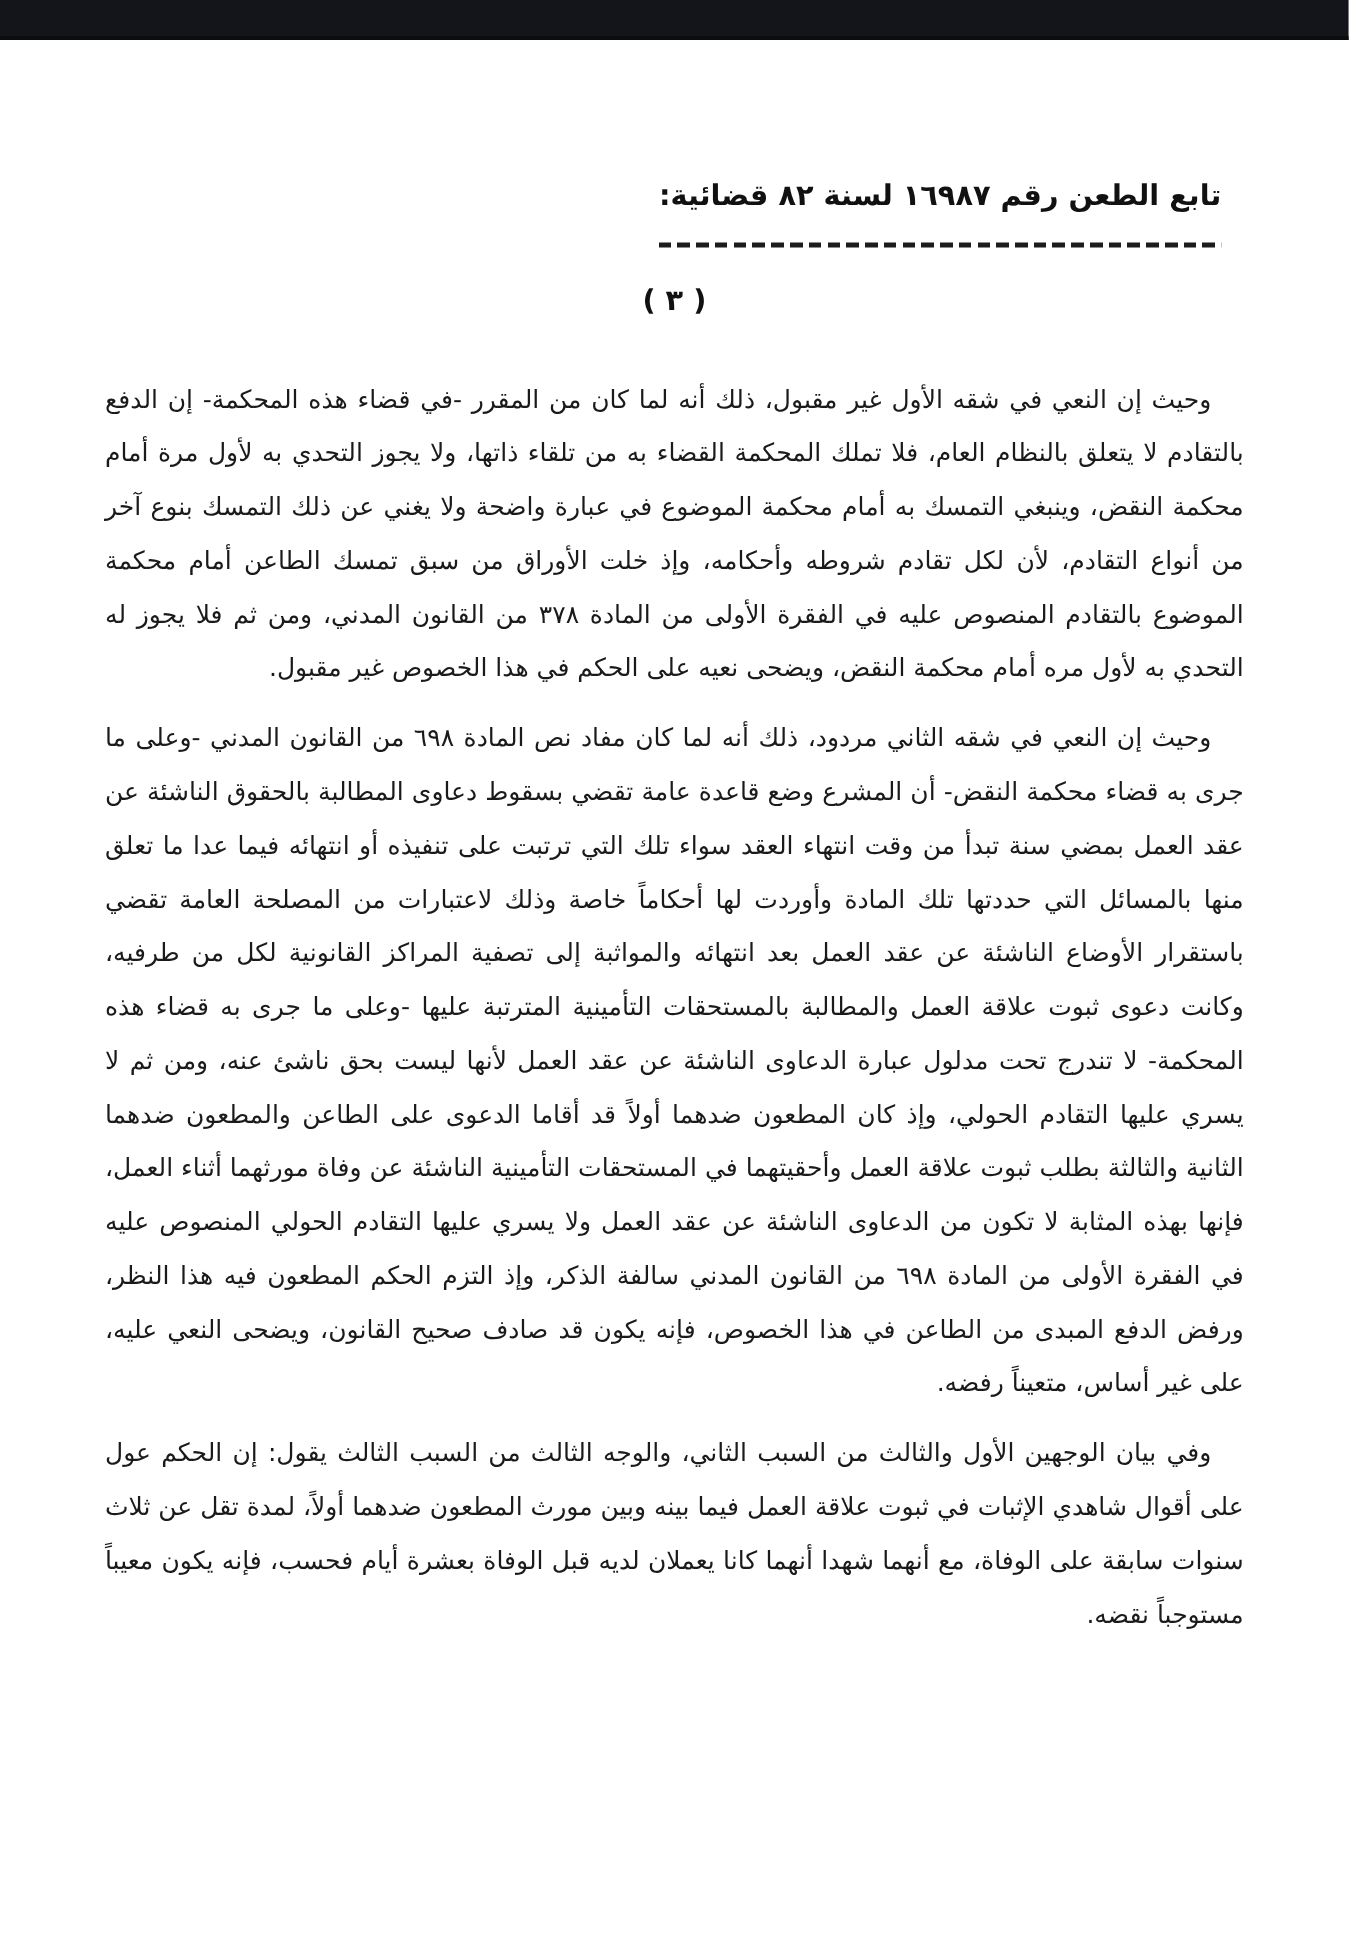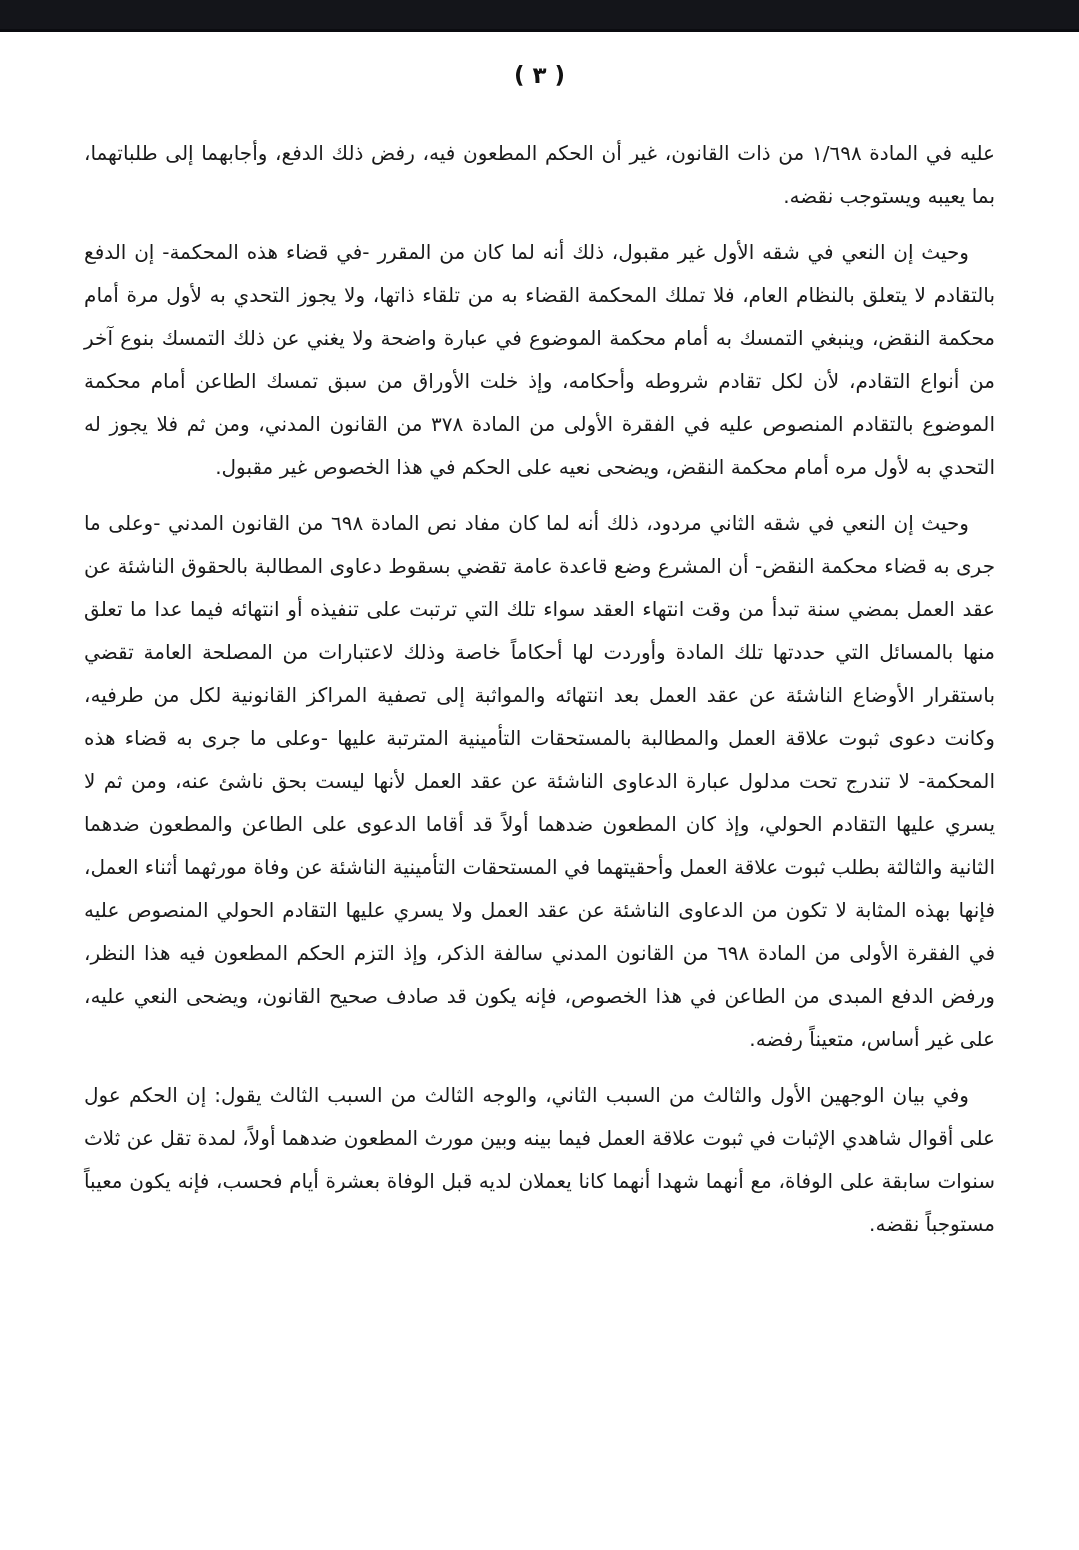--- a/index.html
+++ b/index.html
@@ -73,23 +73,28 @@
     text-indent:26px;
   }
 </style>
 </head>
 <body>
 
 <div class="top-bar"></div>
 
 <div class="sheet">
 
+  <div class="doc-header">
+    <div class="header-wrap">
+      <div class="doc-title">تابع الطعن رقم ١٦٩٨٧ لسنة ٨٢ قضائية:</div>
+      <div class="dashed-divider"></div>
+    </div>
+  </div>
 
   <div class="page-number">( ٣ )</div>
 
   <div class="doc-body">
-    <p class="para">عليه في المادة ١/٦٩٨ من ذات القانون، غير أن الحكم المطعون فيه، رفض ذلك الدفع، وأجابهما إلى طلباتهما، بما يعيبه ويستوجب نقضه.</p>
     <p class="para indent">وحيث إن النعي في شقه الأول غير مقبول، ذلك أنه لما كان من المقرر -في قضاء هذه المحكمة- إن الدفع بالتقادم لا يتعلق بالنظام العام، فلا تملك المحكمة القضاء به من تلقاء ذاتها، ولا يجوز التحدي به لأول مرة أمام محكمة النقض، وينبغي التمسك به أمام محكمة الموضوع في عبارة واضحة ولا يغني عن ذلك التمسك بنوع آخر من أنواع التقادم، لأن لكل تقادم شروطه وأحكامه، وإذ خلت الأوراق من سبق تمسك الطاعن أمام محكمة الموضوع بالتقادم المنصوص عليه في الفقرة الأولى من المادة ٣٧٨ من القانون المدني، ومن ثم فلا يجوز له التحدي به لأول مره أمام محكمة النقض، ويضحى نعيه على الحكم في هذا الخصوص غير مقبول.</p>
     <p class="para indent">وحيث إن النعي في شقه الثاني مردود، ذلك أنه لما كان مفاد نص المادة ٦٩٨ من القانون المدني -وعلى ما جرى به قضاء محكمة النقض- أن المشرع وضع قاعدة عامة تقضي بسقوط دعاوى المطالبة بالحقوق الناشئة عن عقد العمل بمضي سنة تبدأ من وقت انتهاء العقد سواء تلك التي ترتبت على تنفيذه أو انتهائه فيما عدا ما تعلق منها بالمسائل التي حددتها تلك المادة وأوردت لها أحكاماً خاصة وذلك لاعتبارات من المصلحة العامة تقضي باستقرار الأوضاع الناشئة عن عقد العمل بعد انتهائه والمواثبة إلى تصفية المراكز القانونية لكل من طرفيه، وكانت دعوى ثبوت علاقة العمل والمطالبة بالمستحقات التأمينية المترتبة عليها -وعلى ما جرى به قضاء هذه المحكمة- لا تندرج تحت مدلول عبارة الدعاوى الناشئة عن عقد العمل لأنها ليست بحق ناشئ عنه، ومن ثم لا يسري عليها التقادم الحولي، وإذ كان المطعون ضدهما أولاً قد أقاما الدعوى على الطاعن والمطعون ضدهما الثانية والثالثة بطلب ثبوت علاقة العمل وأحقيتهما في المستحقات التأمينية الناشئة عن وفاة مورثهما أثناء العمل، فإنها بهذه المثابة لا تكون من الدعاوى الناشئة عن عقد العمل ولا يسري عليها التقادم الحولي المنصوص عليه في الفقرة الأولى من المادة ٦٩٨ من القانون المدني سالفة الذكر، وإذ التزم الحكم المطعون فيه هذا النظر، ورفض الدفع المبدى من الطاعن في هذا الخصوص، فإنه يكون قد صادف صحيح القانون، ويضحى النعي عليه، على غير أساس، متعيناً رفضه.</p>
     <p class="para indent">وفي بيان الوجهين الأول والثالث من السبب الثاني، والوجه الثالث من السبب الثالث يقول: إن الحكم عول على أقوال شاهدي الإثبات في ثبوت علاقة العمل فيما بينه وبين مورث المطعون ضدهما أولاً، لمدة تقل عن ثلاث سنوات سابقة على الوفاة، مع أنهما شهدا أنهما كانا يعملان لديه قبل الوفاة بعشرة أيام فحسب، فإنه يكون معيباً مستوجباً نقضه.</p>
   </div>
 
 </div>
 
 </body></html>

